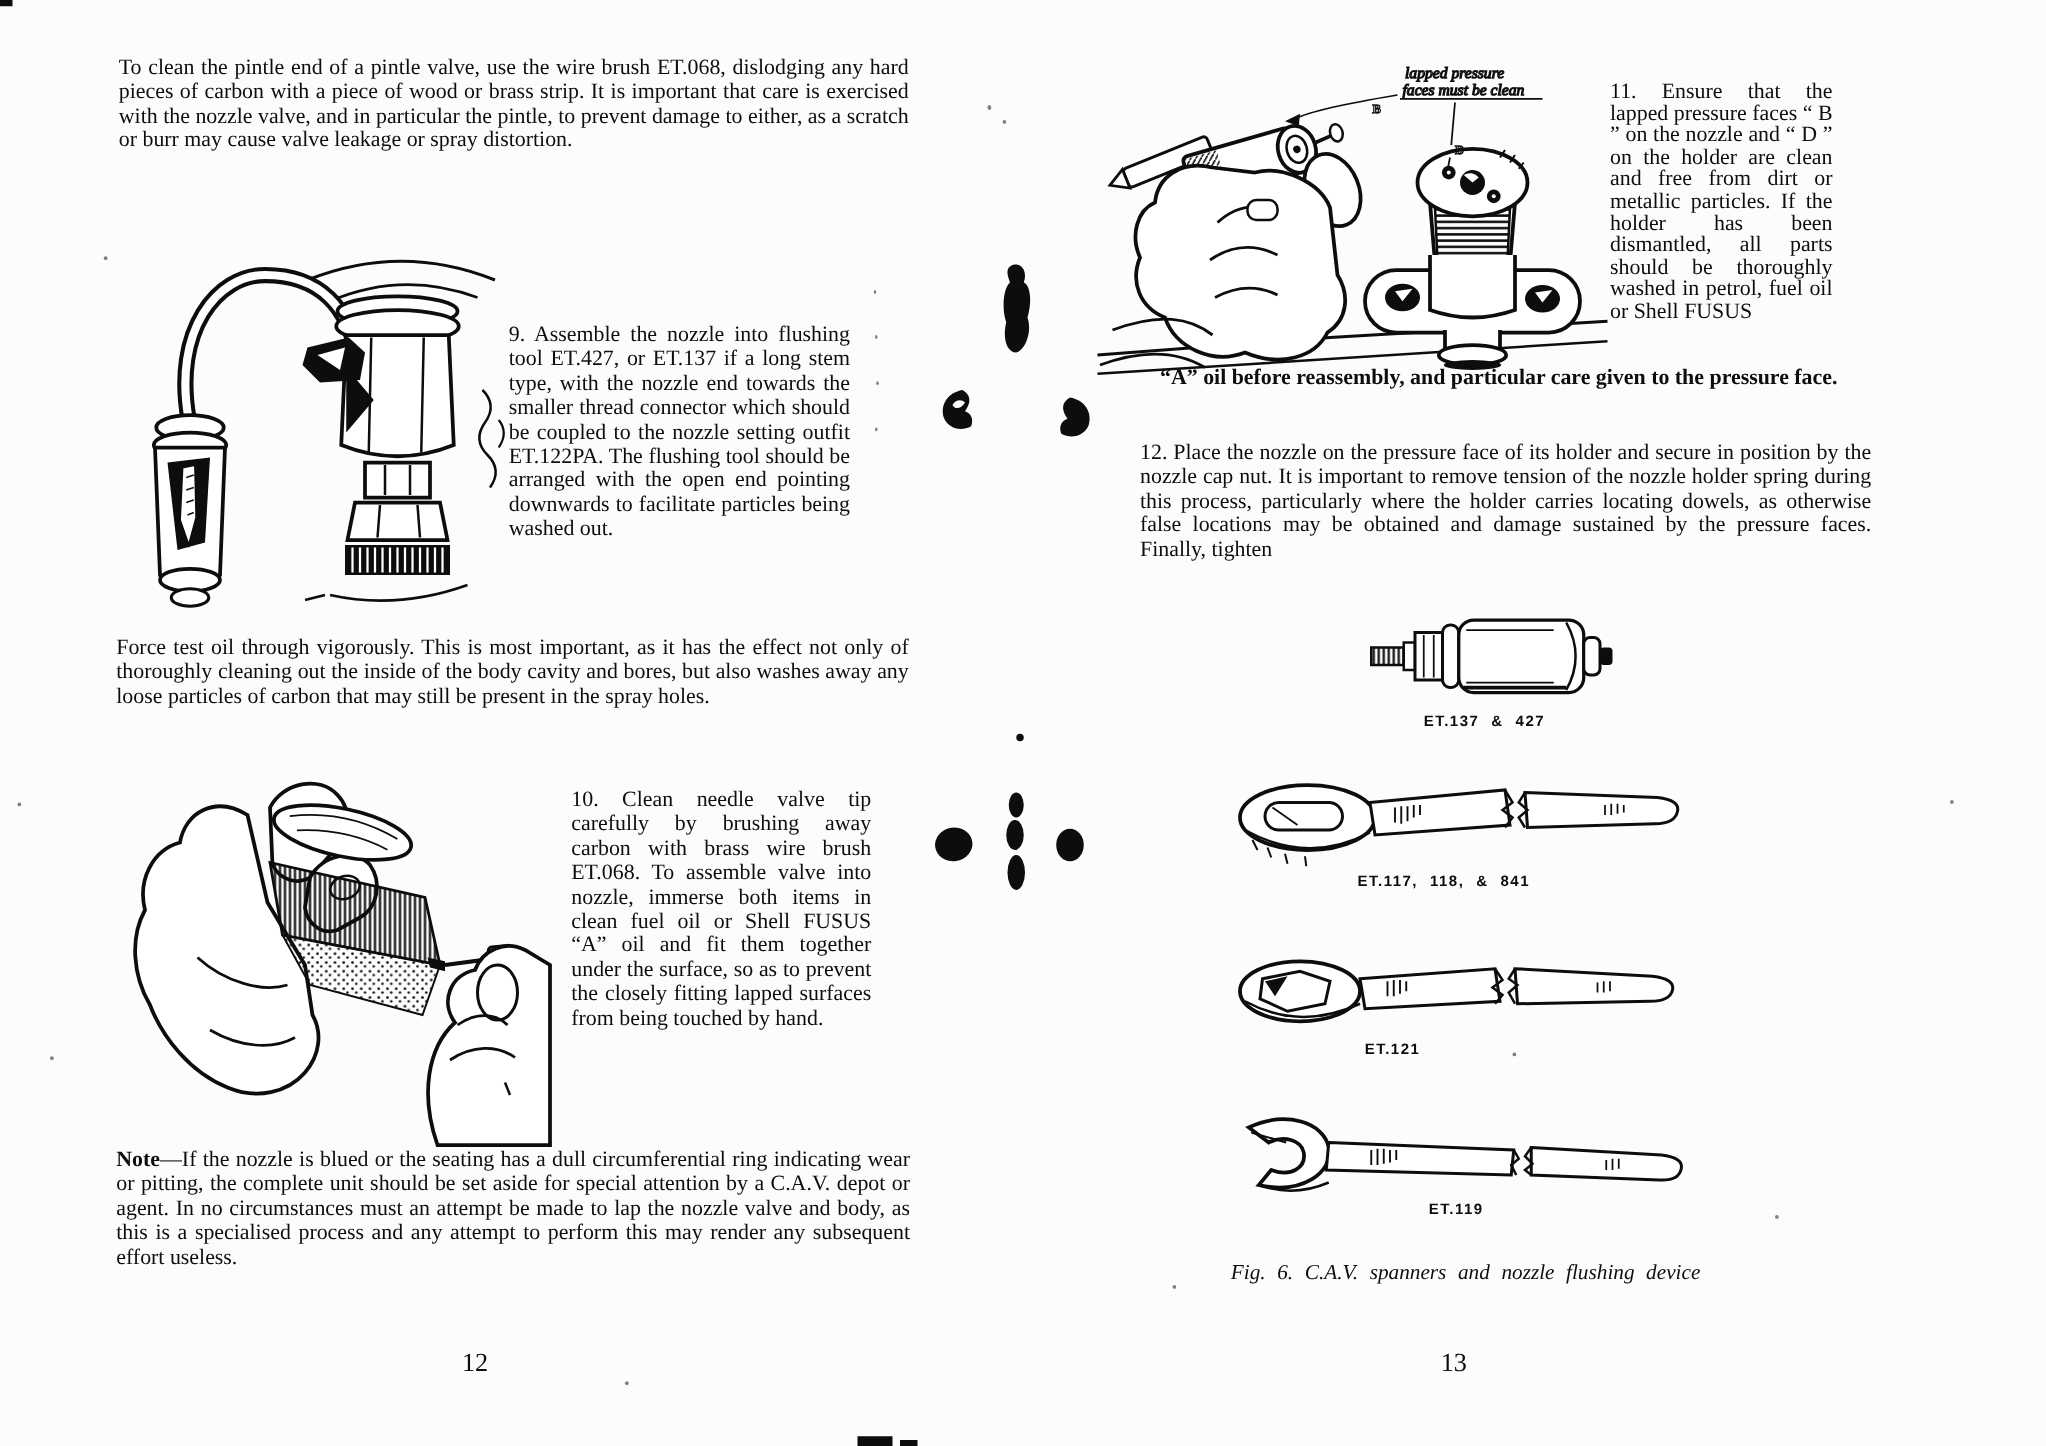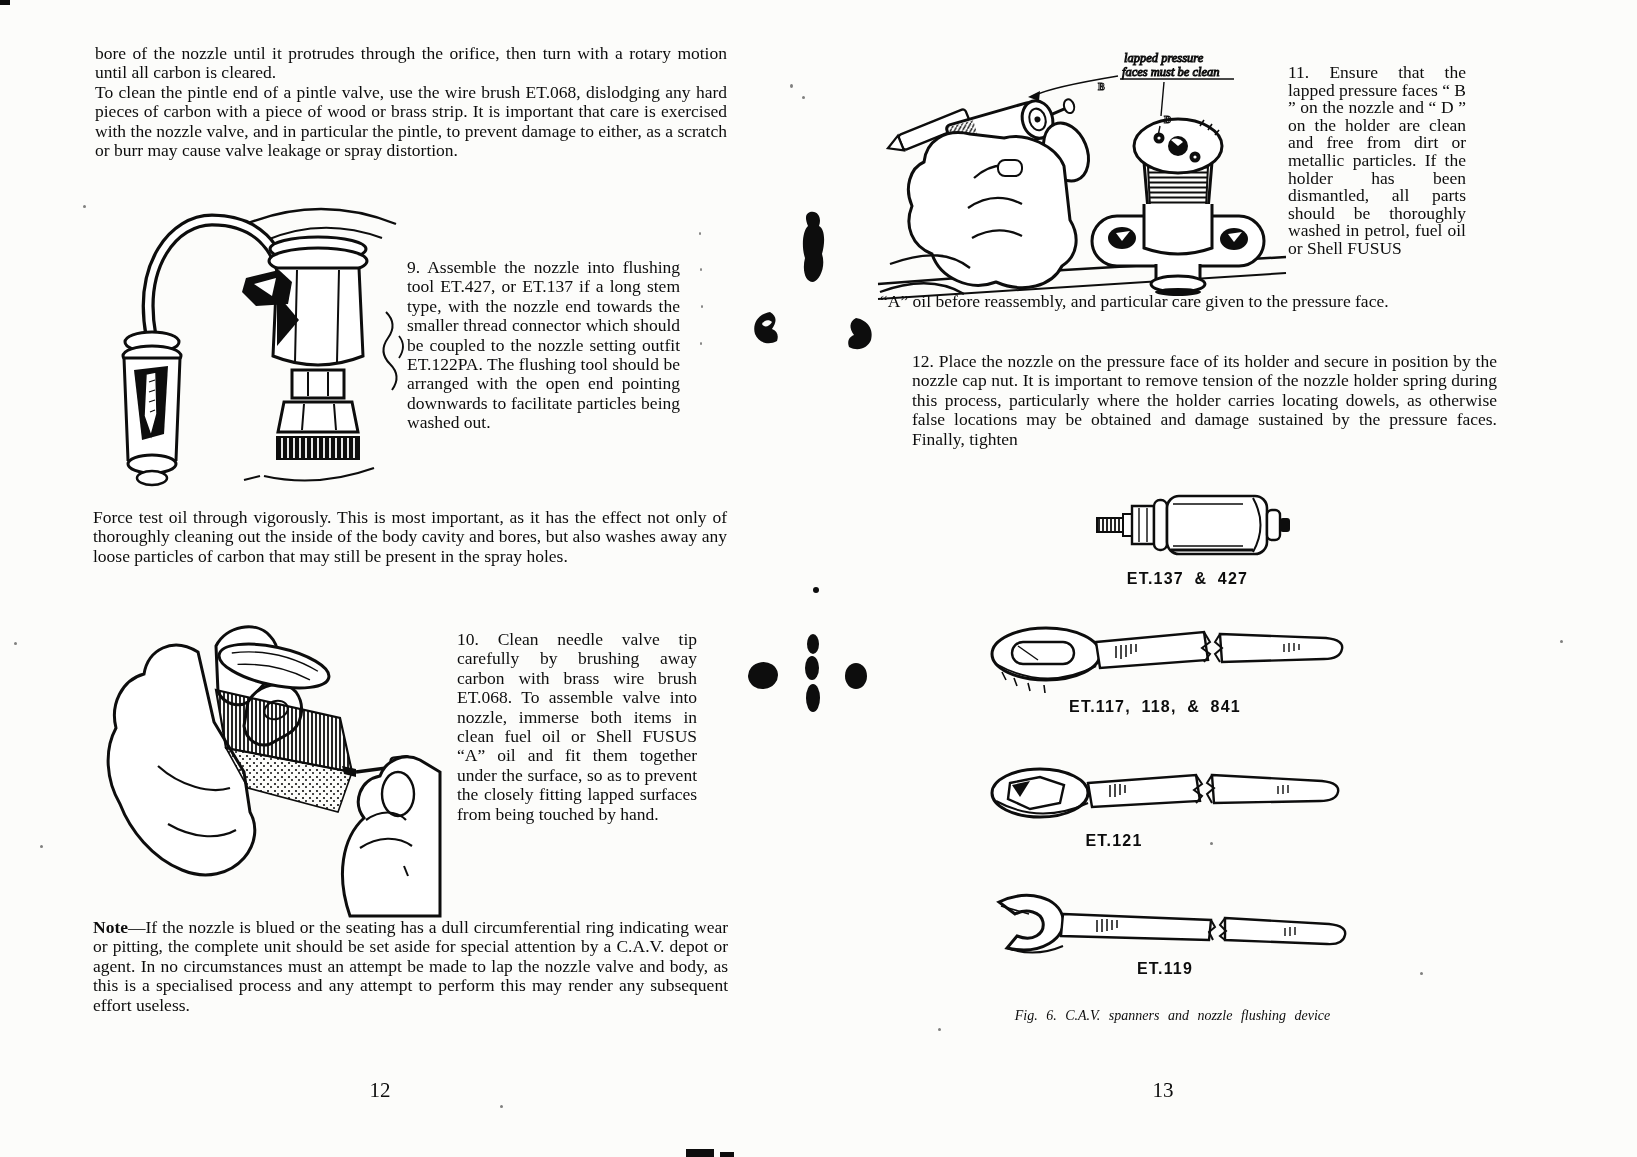--- a/index.html
+++ b/index.html
@@ -2,22 +2,22 @@
 <html><head>
 <meta charset="utf-8">
 <style>
   html,body{margin:0;padding:0;background:#8a8a8a;}
   .scan{position:relative;width:1637px;height:1157px;background:#fcfcfa;overflow:hidden;
         font-family:"Liberation Serif",serif;color:#0d0d0d;}
   .tb{position:absolute;text-align:justify;font-size:17.5px;line-height:19.4px;}
   .tb p{margin:0;}
   .narrow{line-height:17.6px;}
   .toolcap{position:absolute;font-family:"Liberation Sans",sans-serif;font-weight:bold;
-           font-size:16px;letter-spacing:1.2px;word-spacing:5px;text-align:center;}
-  .figcap{position:absolute;font-style:italic;font-size:14px;text-align:center;word-spacing:5px;}
+           font-size:12px;letter-spacing:1.2px;word-spacing:5px;text-align:center;}
+  .figcap{position:absolute;font-style:italic;font-size:17px;text-align:center;word-spacing:5px;}
   .pgnum{position:absolute;width:70px;text-align:center;font-size:21px;}
   .ink{position:absolute;}
   .spk{position:absolute;background:#1a1a1a;border-radius:50%;opacity:.55;}
   svg{position:absolute;overflow:visible;}
   svg *{vector-effect:non-scaling-stroke;}
   .note-b{font-weight:bold;}
   text{font-family:"Liberation Serif",serif;}
 </style>
 </head>
 <body>
@@ -36,21 +36,20 @@
       <pattern id="pdiag" width="5" height="5" patternUnits="userSpaceOnUse">
         <path d="M0 5 L5 0" stroke="#0d0d0d" stroke-width="1.3"></path>
       </pattern>
       <pattern id="phorz" width="6" height="5" patternUnits="userSpaceOnUse">
         <path d="M0 2.5 H6" stroke="#0d0d0d" stroke-width="2"></path>
       </pattern>
     </defs>
   </svg>
 
   <div class="tb" style="left:95px;top:44px;width:632px;">
-    <p>bore of the nozzle until it protrudes through the orifice, then turn with a rotary motion until all carbon is cleared.</p>
     <p>To clean the pintle end of a pintle valve, use the wire brush ET.068, dislodging any hard pieces of carbon with a piece of wood or brass strip.  It is important that care is exercised with the nozzle valve, and in particular the pintle, to prevent damage to either, as a scratch or burr may cause valve leakage or spray distortion.</p>
   </div>
 
   <svg style="left:96px;top:194px;" width="312" height="296" viewBox="0 0 312 296">
     <g fill="none" stroke="#0d0d0d">
       <path d="M150 30 Q225 0 300 30" stroke-width="2.4"></path>
       <path d="M168 47 Q226 22 286 44" stroke-width="2"></path>
 
       <path d="M55 142 C 42 70 78 26 116 26 C 160 26 184 52 190 95" stroke-width="13"></path>
       <path d="M55 142 C 42 70 78 26 116 26 C 160 26 184 52 190 95" stroke="#fff" stroke-width="6.5"></path>
@@ -193,21 +192,21 @@
       <text x="244" y="36" font-size="12.5" font-style="italic">faces must be clean</text>
       <text x="220" y="50" font-size="10" font-weight="bold" font-family="Liberation Sans, sans-serif">B</text>
       <text x="286" y="83" font-size="10" font-weight="bold" font-family="Liberation Sans, sans-serif">D</text>
     </g>
   </svg>
 
   <div class="tb narrow" style="left:1288px;top:64px;width:178px;">
     <p>11.  Ensure that the lapped pressure faces “ B ” on the nozzle and “ D ” on the holder are clean and free from dirt or metallic particles.  If the holder has been dismantled, all parts should be thoroughly washed in petrol, fuel oil or Shell FUSUS</p>
   </div>
 
-  <div class="tb" style="left:880px;top:292px;width:585px;">
+  <div class="tb" style="left:928px;top:292px;width:585px;font-weight:bold;">
     <p>“A” oil before reassembly, and particular care given to the pressure face.</p>
   </div>
 
   <div class="tb" style="left:912px;top:352px;width:585px;">
     <p>12.  Place the nozzle on the pressure face of its holder and secure in position by the nozzle cap nut.  It is important to remove tension of the nozzle holder spring during this process, particularly where the holder carries locating dowels, as otherwise false locations may be obtained and damage sustained by the pressure faces.  Finally, tighten</p>
   </div>
 
   <svg style="left:1093px;top:484px;" width="198" height="82" viewBox="0 0 198 82">
     <g fill="none" stroke="#0d0d0d">
       <rect x="4" y="34" width="26" height="14" fill="url(#pvert)" stroke-width="2"></rect>

